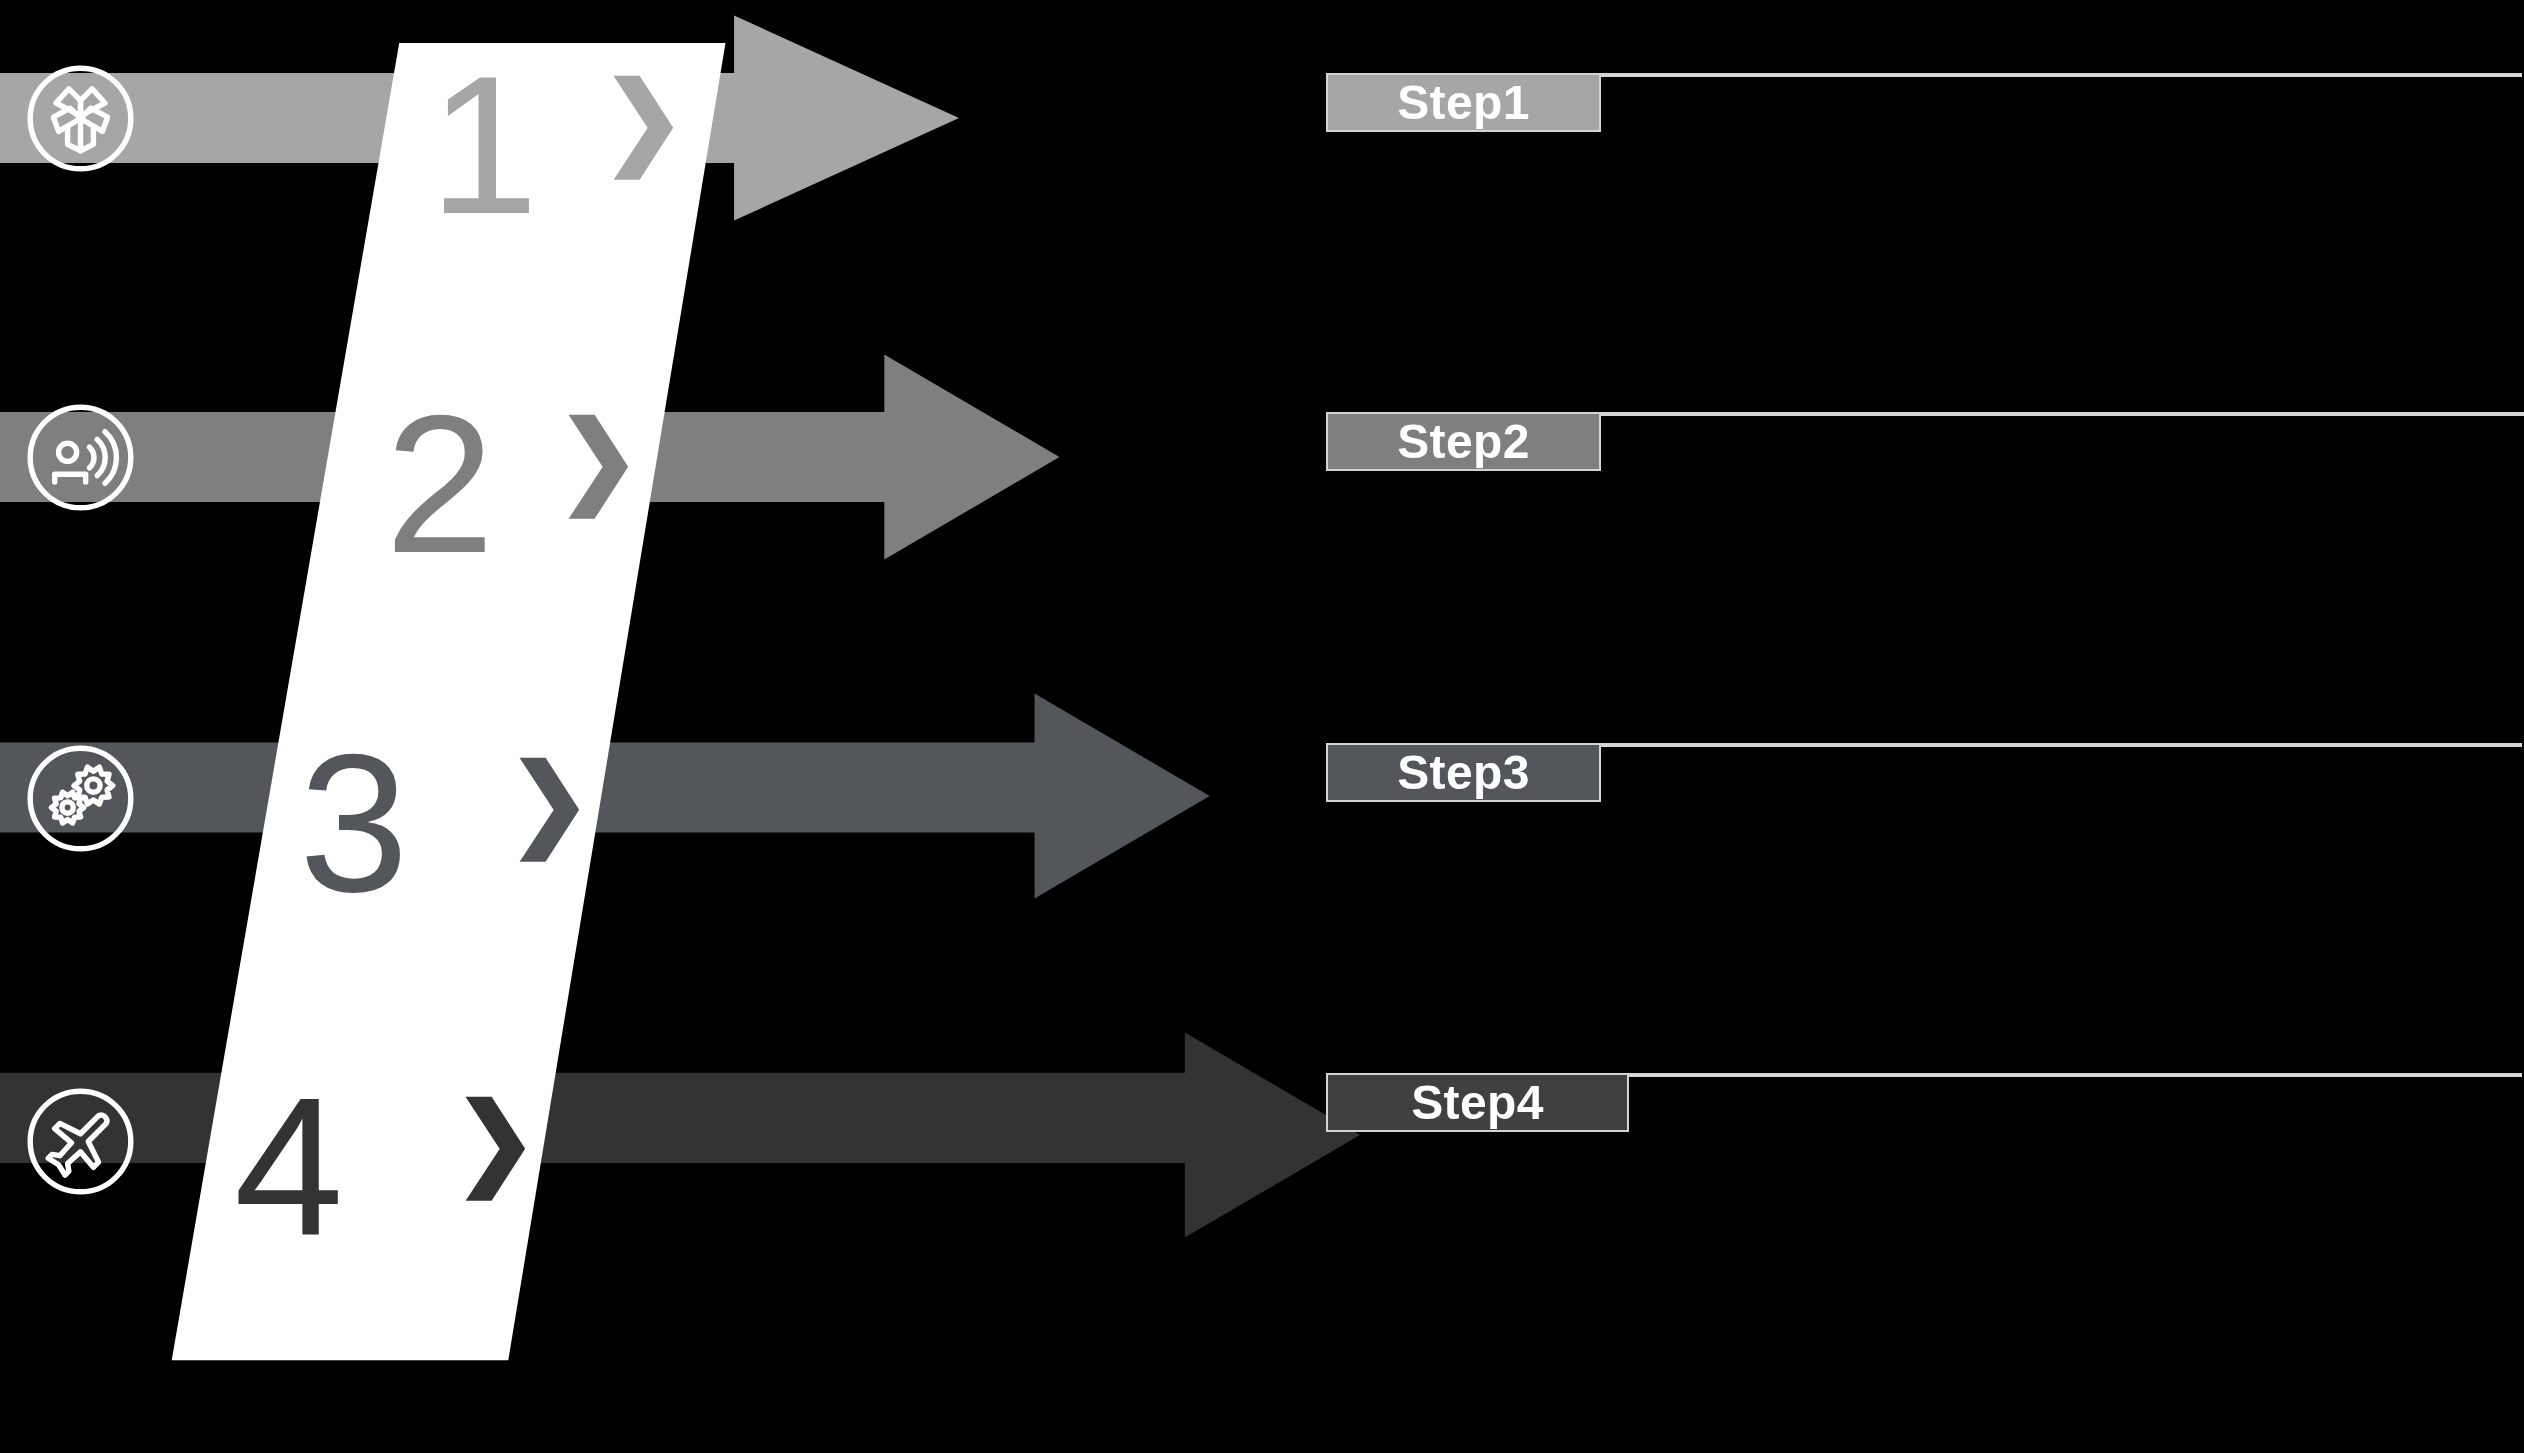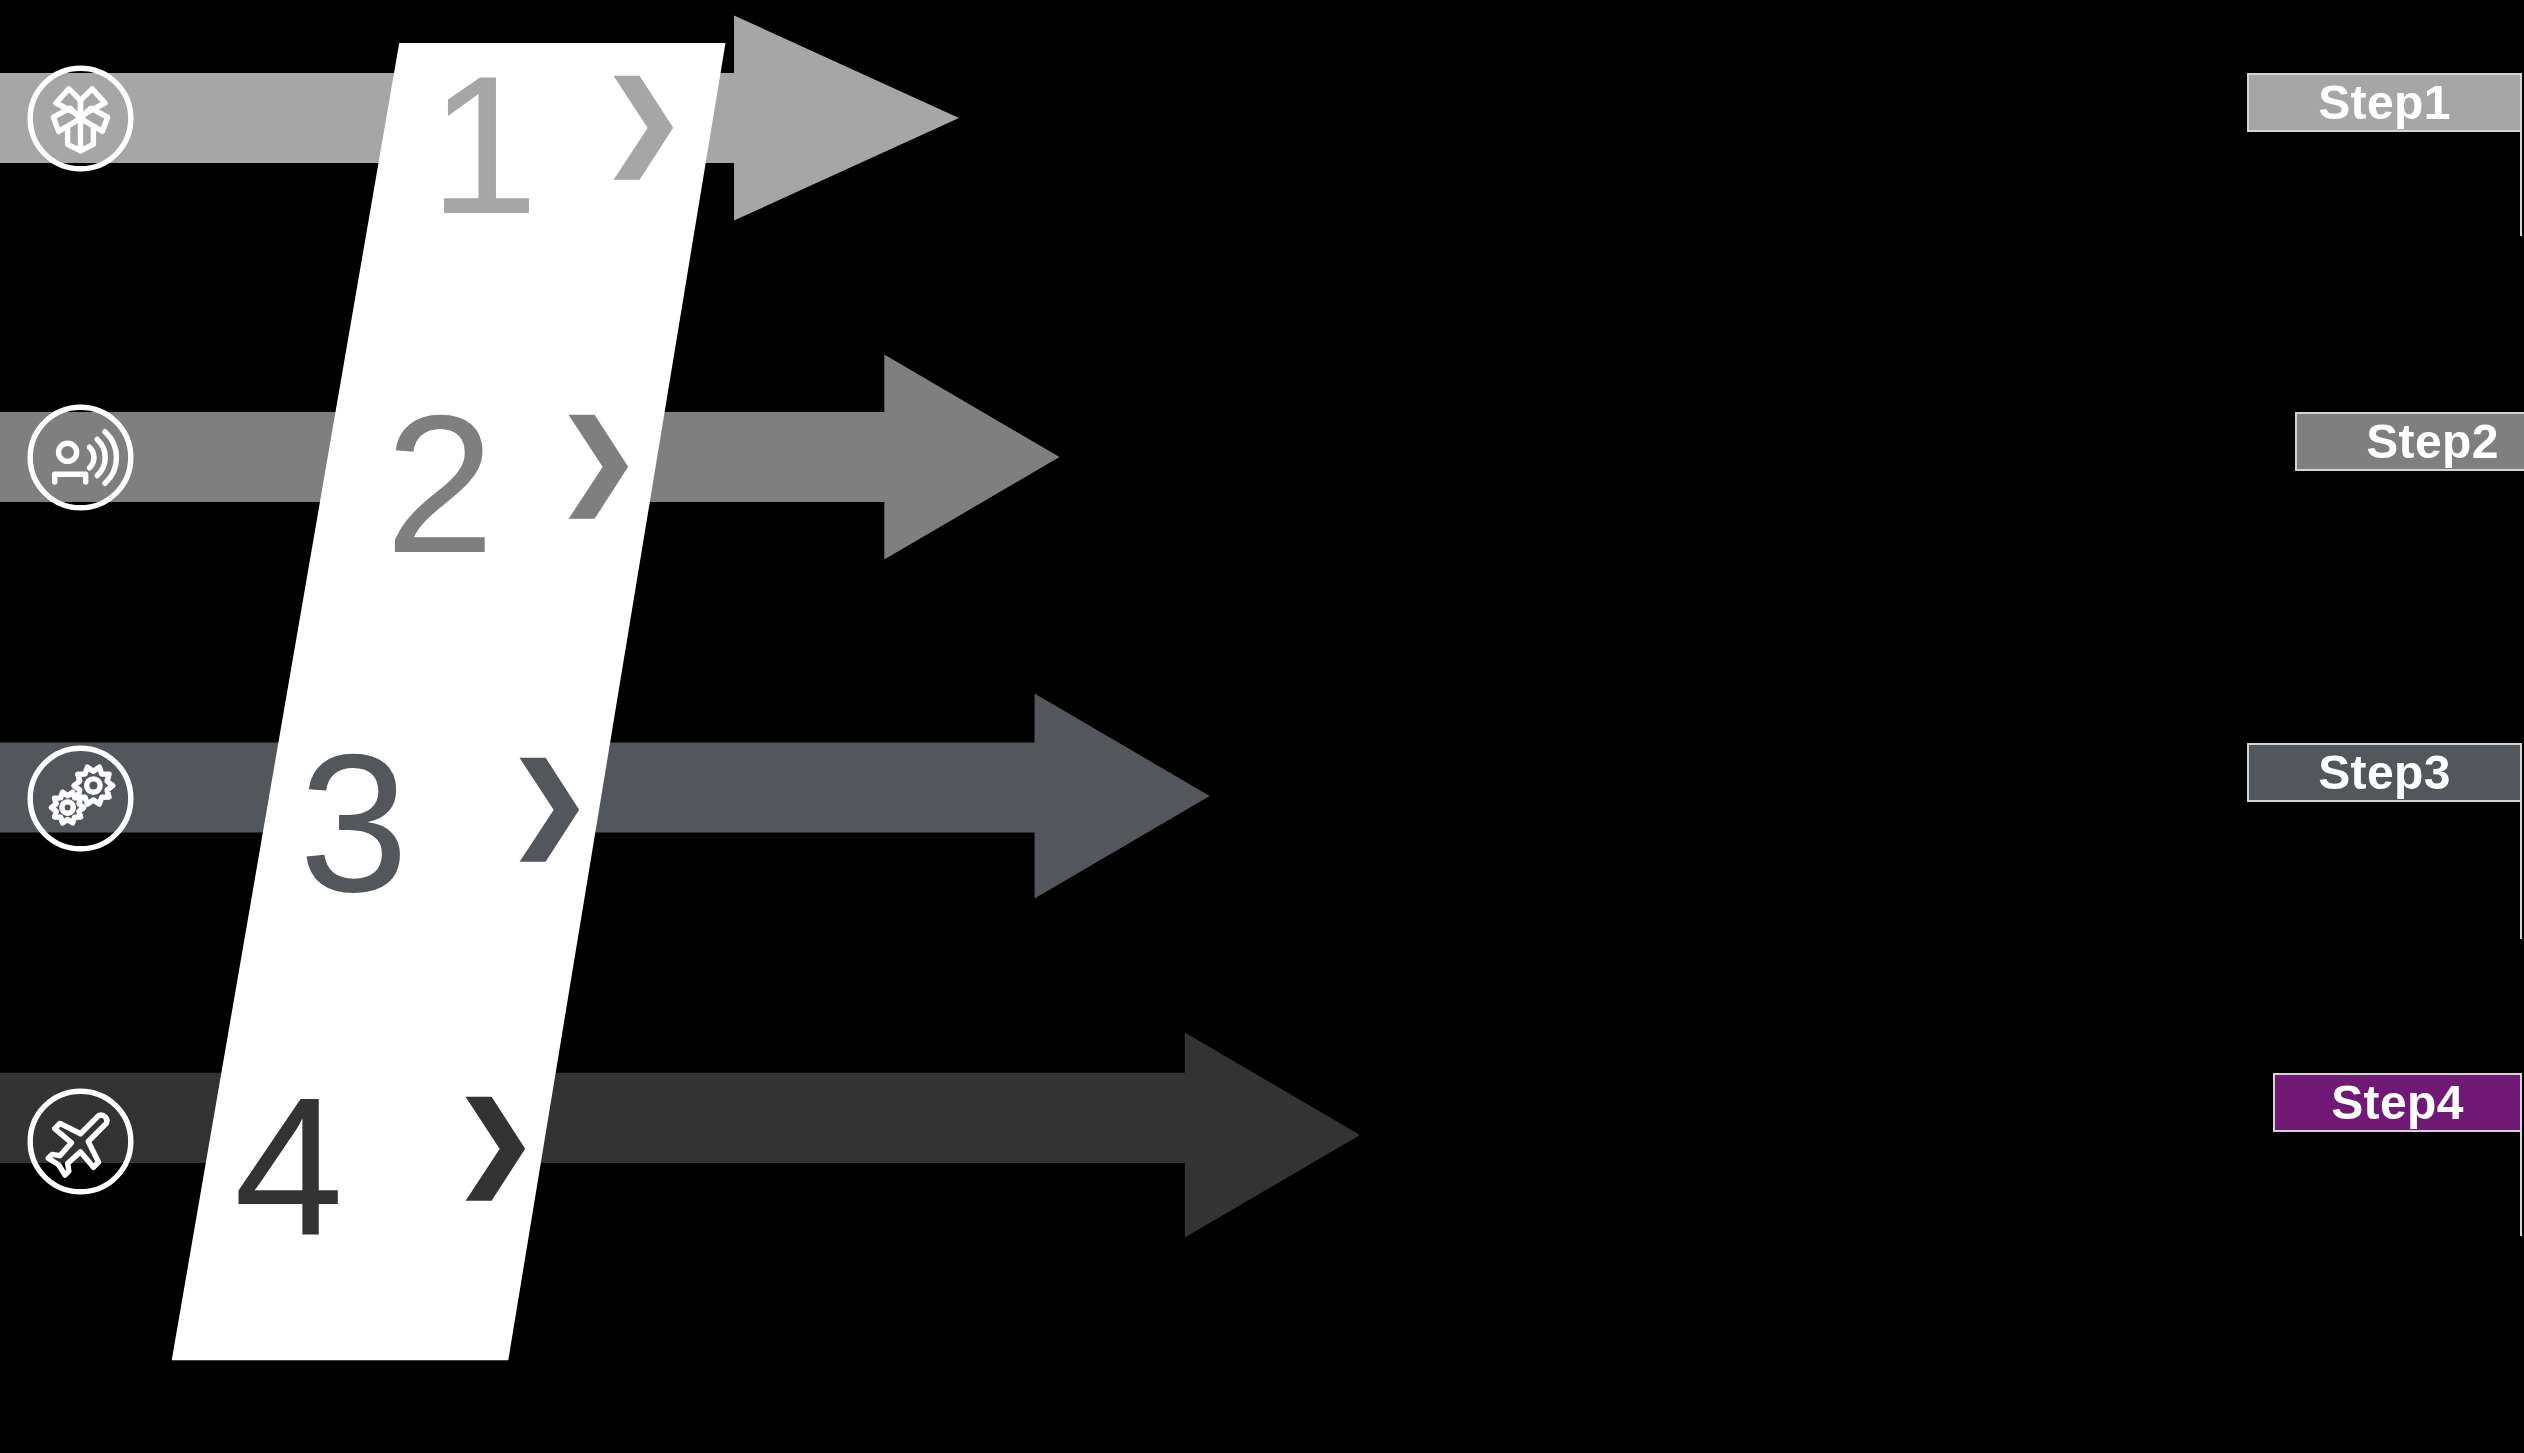--- a/index.html
+++ b/index.html
@@ -62,22 +62,22 @@
     font-size: 101px;
     font-weight: 700;
     line-height: 1;
     font-family: "Liberation Sans", sans-serif;
   }
 
   
   .step-panel {
     position: absolute;
     display: flex;
-    flex-direction: column;
-    align-items: flex-end;
+    flex-direction: row;
+    align-items: flex-start;
   }
   .step-label {
     flex: 0 0 auto;
     display: flex;
     align-items: center;
     justify-content: center;
     box-sizing: border-box;
     border: 2.6px solid #d4d4d4;
     color: #ffffff;
     font-size: 48px;
@@ -179,19 +179,19 @@
       </div>
       <div class="step-panel" style="left: 1326px; top: 412px; width: 1244px; height: 163px;">
         <div class="step-label" style="width: 275px; background: rgb(127, 127, 127);">Step2</div>
         <div class="step-body"></div>
       </div>
       <div class="step-panel" style="left: 1326px; top: 743px; width: 1196px; height: 196px;">
         <div class="step-label" style="width: 275px; background: rgb(83, 87, 92);">Step3</div>
         <div class="step-body"></div>
       </div>
       <div class="step-panel" style="left: 1326px; top: 1073px; width: 1196px; height: 163px;">
-        <div class="step-label" style="width: 249px; background: #701a75;">Step4</div>
+        <div class="step-label" style="width: 303px; background: #404040;">Step4</div>
         <div class="step-body"></div>
       </div>
     </div>
 
 </div>
 
 
 </body></html>

